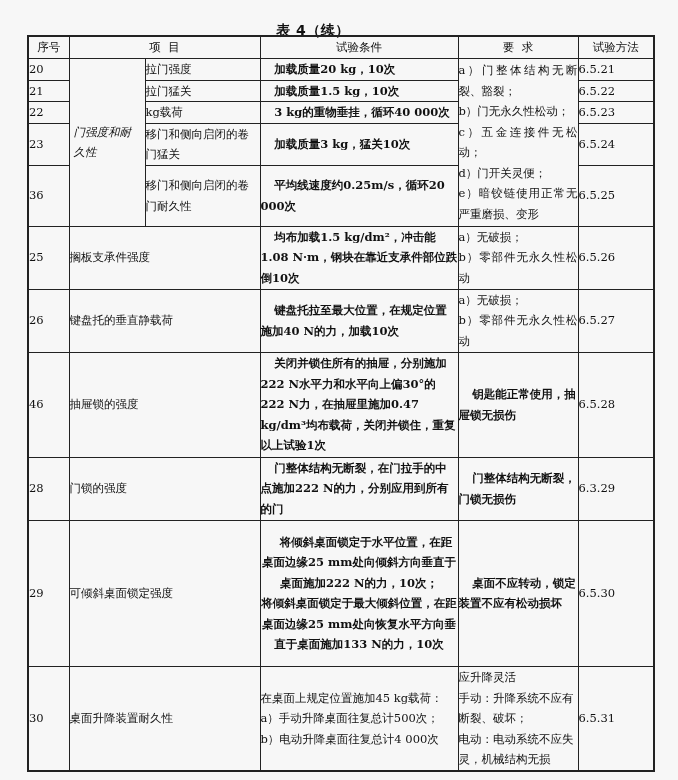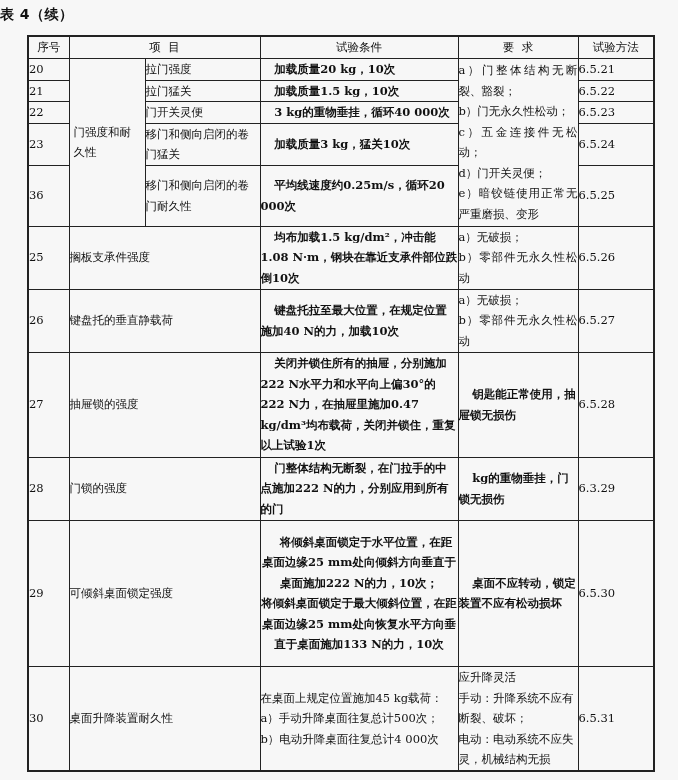--- a/index.html
+++ b/index.html
@@ -1,18 +1,18 @@
 <!DOCTYPE html>
 <html><head>
 <meta charset="utf-8">
 <style>
   html, body { margin:0; padding:0; background:#f7f7f7; }
   body { width:678px; height:780px; position:relative; overflow:hidden;
          font-family:"DejaVu Serif","Liberation Serif",serif; color:#111; }
-  .title { position:absolute; top:6px; left:0; width:626px; 
+  .title { position:absolute; top:22px; left:0; width:626px; text-align:center;
            font-size:14px; font-weight:bold; letter-spacing:0.5px;
            font-family:"DejaVu Sans","Liberation Sans",sans-serif; }
   table.spec { position:absolute; left:27px; top:35px; width:626px;
                border-collapse:collapse; table-layout:fixed; font-size:11.5px; line-height:20.5px; }
   table.spec td, table.spec th { border:1px solid #222; padding:0 0; vertical-align:middle; }
   table.spec { border:2px solid #222; }
   th { font-weight:normal; text-align:center; height:21px; }
   td.c { }
   td.ind { text-indent:1.2em;font-weight:bold; }
   td.req { text-align:justify;margin-top:21px; }
@@ -36,39 +36,39 @@
       <th>序号</th>
       <th colspan="2" style="white-space:pre">项  目</th>
       <th>试验条件</th>
       <th style="white-space:pre">要  求</th>
       <th>试验方法</th>
     </tr>
   </thead>
   <tbody>
     <tr style="height:21px">
       <td class="c">20</td>
-      <td rowspan="5" style="padding:16px 4px;">门强度和耐久性</td>
+      <td rowspan="5" style="padding:16px 4px;font-style:italic;">门强度和耐久性</td>
       <td class="c">拉门强度</td>
       <td class="ind">加载质量20 kg，10次</td>
       <td rowspan="5" class="req" style="white-space:pre-line;">a）门整体结构无断裂、豁裂；
 b）门无永久性松动；
 c）五金连接件无松动；
 d）门开关灵便；
 e）暗铰链使用正常无严重磨损、变形</td>
       <td class="c">6.5.21</td>
     </tr>
     <tr style="height:21px">
       <td class="c">21</td>
       <td class="c">拉门猛关</td>
       <td class="ind">加载质量1.5 kg，10次</td>
       <td class="c">6.5.22</td>
     </tr>
     <tr style="height:21px">
       <td class="c">22</td>
-      <td class="c">门开关灵便</td>
+      <td class="c">kg载荷</td>
       <td class="ind">3 kg的重物垂挂，循环40 000次</td>
       <td class="c">6.5.23</td>
     </tr>
     <tr style="height:42px">
       <td class="c">23</td>
       <td class="c">移门和侧向启闭的卷门猛关</td>
       <td class="ind">加载质量3 kg，猛关10次</td>
       <td class="c">6.5.24</td>
     </tr>
     <tr style="height:61px">
@@ -88,31 +88,31 @@
     </tr>
     <tr style="height:63px">
       <td class="c">26</td>
       <td colspan="2" class="c">键盘托的垂直静载荷</td>
       <td class="ind">键盘托拉至最大位置，在规定位置施加40 N的力，加载10次</td>
       <td class="req" style="white-space:pre-line;">a）无破损；
 b）零部件无永久性松动</td>
       <td class="c">6.5.27</td>
     </tr>
     <tr style="height:105px">
-      <td class="c">27</td>
+      <td class="c">46</td>
       <td colspan="2" class="c">抽屉锁的强度</td>
       <td class="ind">关闭并锁住所有的抽屉，分别施加222 N水平力和水平向上偏30°的222 N力，在抽屉里施加0.47 kg/dm³均布载荷，关闭并锁住，重复以上试验1次</td>
       <td class="ind">钥匙能正常使用，抽屉锁无损伤</td>
       <td class="c">6.5.28</td>
     </tr>
     <tr style="height:63px">
       <td class="c">28</td>
       <td colspan="2" class="c">门锁的强度</td>
       <td class="ind">门整体结构无断裂，在门拉手的中点施加222 N的力，分别应用到所有的门</td>
-      <td class="ind">kg的重物垂挂，门锁无损伤</td>
+      <td class="ind">门整体结构无断裂，门锁无损伤</td>
       <td class="c">6.3.29</td>
     </tr>
     <tr style="height:146px">
       <td class="c">29</td>
       <td colspan="2" class="c">可倾斜桌面锁定强度</td>
       <td class="ind" style="white-space:pre-line;text-align:center;">将倾斜桌面锁定于水平位置，在距桌面边缘25 mm处向倾斜方向垂直于桌面施加222 N的力，10次；
 将倾斜桌面锁定于最大倾斜位置，在距桌面边缘25 mm处向恢复水平方向垂直于桌面施加133 N的力，10次</td>
       <td class="ind">桌面不应转动，锁定装置不应有松动损坏</td>
       <td class="c">6.5.30</td>
     </tr>

